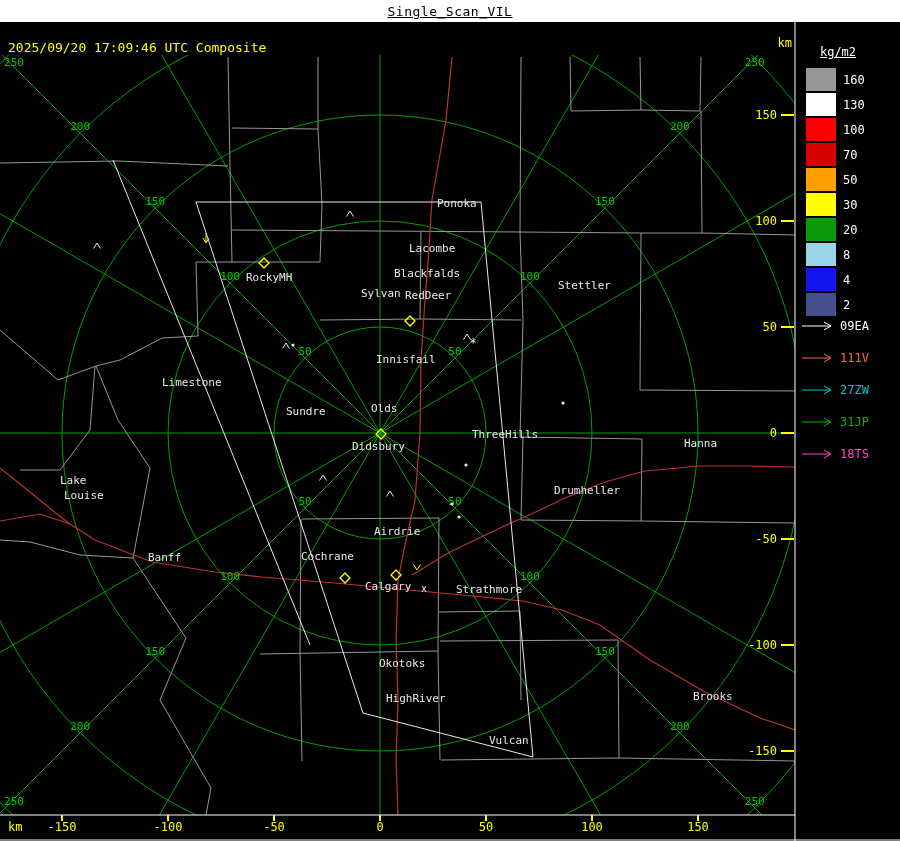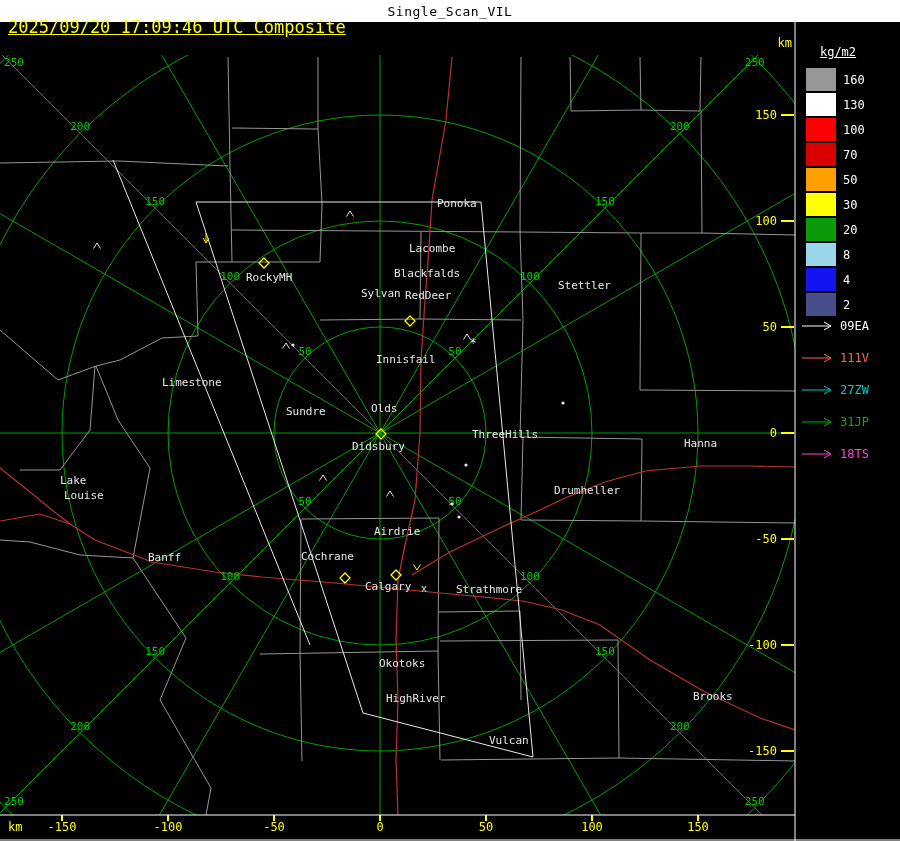--- a/index.html
+++ b/index.html
@@ -1,21 +1,21 @@
 <!DOCTYPE html>
 <html><head>
 <meta charset="utf-8">
 <style>
   html,body{margin:0;padding:0;background:#000;}
   .screen{position:relative;width:900px;height:841px;background:#000;overflow:hidden;
           font-family:"DejaVu Sans Mono",monospace;}
   .titlebar{position:absolute;left:0;top:0;width:900px;height:22px;background:#ffffff;
             display:flex;align-items:center;justify-content:center;}
-  .titlebar .title{color:#000;font-size:13px;letter-spacing:0.5px;}
-  .timestamp{position:absolute;left:8px;top:17px;color:#ffff00;font-size:17px;text-decoration:underline;}
+  .titlebar .title{color:#000;font-size:13px;letter-spacing:0.5px;text-decoration:underline;}
+  .timestamp{position:absolute;left:8px;top:40px;color:#ffff00;font-size:13px;}
   .km-top{position:absolute;left:756px;top:36px;width:36px;text-align:right;color:#ffff00;font-size:12px;}
   .km-bottom{position:absolute;left:8px;top:820px;color:#ffff00;font-size:12px;}
   .kg{position:absolute;left:806px;top:45px;width:64px;text-align:center;color:#ffffff;font-size:12px;text-decoration:underline;}
   svg{position:absolute;left:0;top:0;}
 </style>
 </head>
 <body>
 
 <div class="screen">
   <svg id="map" width="900" height="841">

